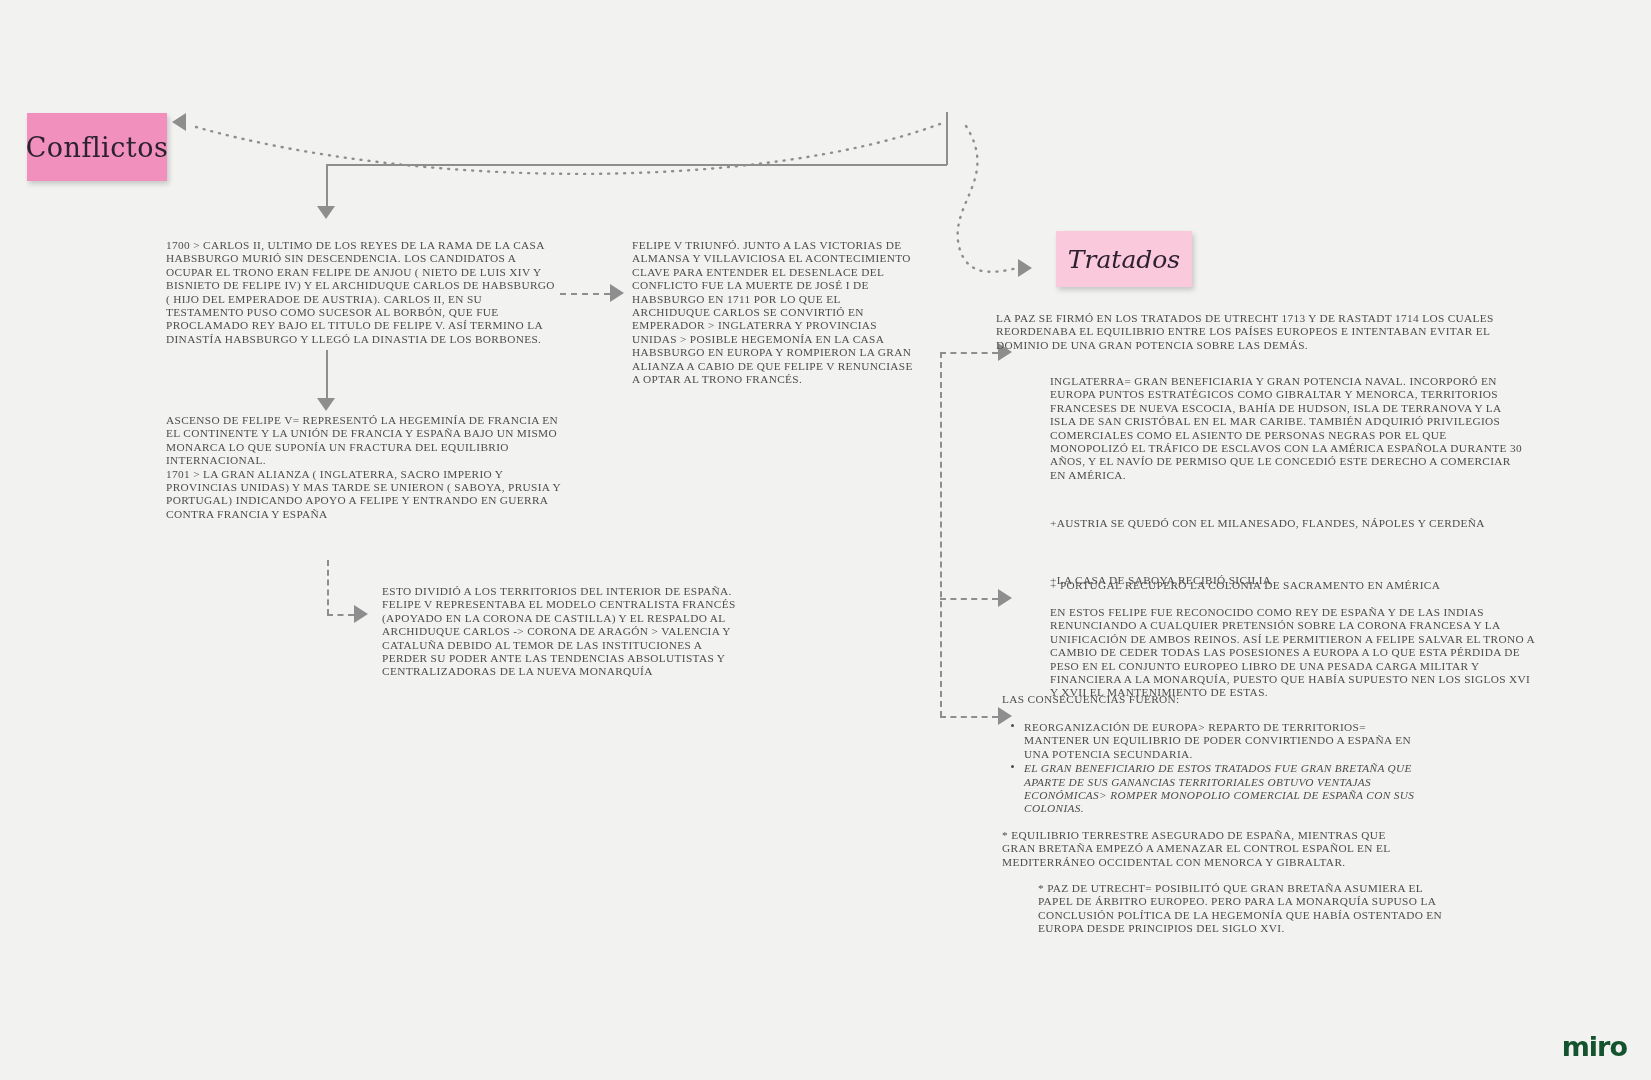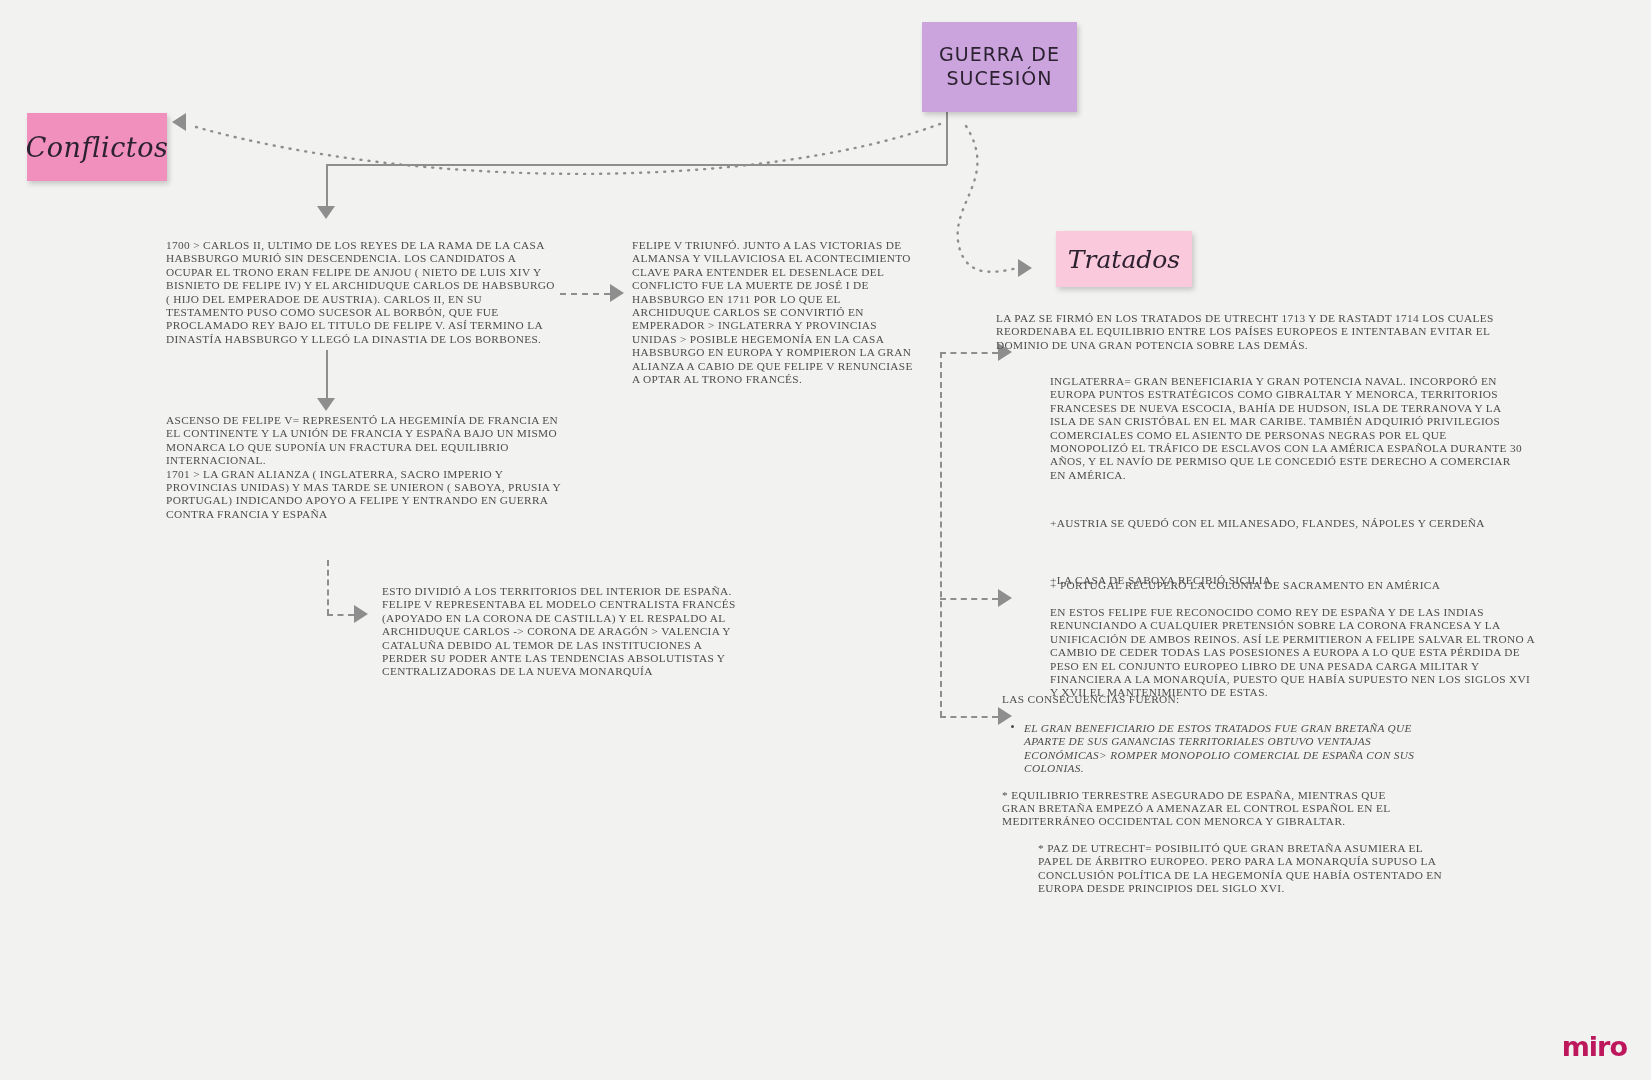--- a/index.html
+++ b/index.html
@@ -34,21 +34,20 @@
     font-family: "DejaVu Sans", sans-serif;
     font-size: 19px;
     letter-spacing: 1px;
     line-height: 1.25;
   }
   .note-pink-hot {
     background: #f190bc;
     left: 27px; top: 113px;
     width: 140px; height: 68px;
     font-size: 27px;
-    font-style: italic;
     font-family: "DejaVu Serif", serif;
     letter-spacing: 0.5px;
     align-items: center;
   }
   .note-pink-light {
     background: #fbc9dc;
     left: 1056px; top: 231px;
     width: 136px; height: 56px;
     font-size: 25px;
     font-style: italic;
@@ -109,21 +108,21 @@
 
   svg.curve { position: absolute; overflow: visible; }
 
   
   #miro-logo {
     position: absolute;
     right: 24px; bottom: 18px;
     font-family: "DejaVu Sans", sans-serif;
     font-size: 27px;
     font-weight: bold;
-    color: #be185d;
+    color: #14532d;
     letter-spacing: -1px;
   }
 </style>
 </head>
 <body>
 
 <div id="board">
 
   <div class="line vline" style="left:946px; top:112px; height:53px;"></div>
   <div class="line hline" style="left:327px; top:164px; width:620px;"></div>
@@ -153,25 +152,20 @@
   <div class="dash-v" style="left:940px; top:352px; height:365px;"></div>
   <div class="dash-h" style="left:940px; top:352px; width:58px;"></div>
   <div class="arrow-right" style="left:998px; top:343px;"></div>
 
   <div class="dash-h" style="left:940px; top:598px; width:58px;"></div>
   <div class="arrow-right" style="left:998px; top:589px;"></div>
 
   <div class="dash-h" style="left:940px; top:716px; width:58px;"></div>
   <div class="arrow-right" style="left:998px; top:707px;"></div>
 
-  <div class="note note-purple">
-    <span>GUERRA
-DE
-SUCESIÓN</span>
-  </div>
 
   <div class="note note-pink-hot">
     <span>Conflictos</span>
   </div>
 
   <div class="note note-pink-light">
     <span>Tratados</span>
   </div>
 
   <div class="txt" style="left:166px; top:239px; width:392px;">1700 &gt; CARLOS II, ULTIMO DE LOS REYES DE LA RAMA DE LA CASA HABSBURGO MURIÓ SIN DESCENDENCIA. LOS CANDIDATOS A OCUPAR EL TRONO ERAN FELIPE DE ANJOU ( NIETO DE LUIS XIV Y BISNIETO DE FELIPE IV) Y EL ARCHIDUQUE CARLOS DE HABSBURGO ( HIJO DEL EMPERADOE DE AUSTRIA). CARLOS II, EN SU TESTAMENTO PUSO COMO SUCESOR AL BORBÓN, QUE FUE PROCLAMADO REY BAJO EL TITULO DE FELIPE V. ASÍ TERMINO LA DINASTÍA HABSBURGO Y LLEGÓ LA DINASTIA DE LOS BORBONES.</div>
@@ -194,20 +188,26 @@
   <div class="txt" style="left:1050px; top:574px; width:475px;">+LA CASA DE SABOYA RECIBIÓ SICILIA</div>
 
   <div class="txt" style="left:1050px; top:579px; width:475px;">+ PORTUGAL RECUPERÓ LA COLONIA DE SACRAMENTO EN AMÉRICA</div>
 
   <div class="txt" style="left:1050px; top:606px; width:487px;">EN ESTOS FELIPE FUE RECONOCIDO COMO REY DE ESPAÑA Y DE LAS INDIAS RENUNCIANDO A CUALQUIER PRETENSIÓN SOBRE LA CORONA FRANCESA Y LA UNIFICACIÓN DE AMBOS REINOS. ASÍ LE PERMITIERON A FELIPE SALVAR EL TRONO A CAMBIO  DE CEDER TODAS LAS POSESIONES A EUROPA A LO QUE ESTA PÉRDIDA DE PESO EN EL CONJUNTO EUROPEO LIBRO DE UNA PESADA CARGA MILITAR Y FINANCIERA A LA MONARQUÍA, PUESTO QUE HABÍA SUPUESTO NEN LOS SIGLOS XVI Y XVII EL MANTENIMIENTO DE ESTAS.</div>
 
   <div class="txt" style="left:1002px; top:693px; width:487px;">LAS CONSECUENCIAS FUERON:</div>
 
   <div style="position:absolute; left:1002px; top:721px; width:500px;">
 
+    <div style="position:relative; padding-left:22px;">
+      <span style="position:absolute; left:9px; top:3px; width:3px; height:3px; background:#4d4d4d; border-radius:50%;"></span>
+      <span class="txt" style="position:static; display:block;">REORGANIZACIÓN DE EUROPA&gt; REPARTO DE TERRITORIOS=
+MANTENER UN EQUILIBRIO DE PODER CONVIRTIENDO A ESPAÑA EN
+UNA POTENCIA SECUNDARIA.</span>
+    </div>
 
     <div style="position:relative; padding-left:22px; margin-top:1px;">
       <span style="position:absolute; left:9px; top:3px; width:3px; height:3px; background:#4d4d4d; border-radius:50%;"></span>
       <span class="txt" style="position:static; display:block;font-style:italic;">EL GRAN BENEFICIARIO DE ESTOS TRATADOS FUE GRAN BRETAÑA QUE
 APARTE DE SUS GANANCIAS TERRITORIALES OBTUVO VENTAJAS
 ECONÓMICAS&gt; ROMPER MONOPOLIO COMERCIAL DE ESPAÑA CON SUS
 COLONIAS.</span>
     </div>
 
 

